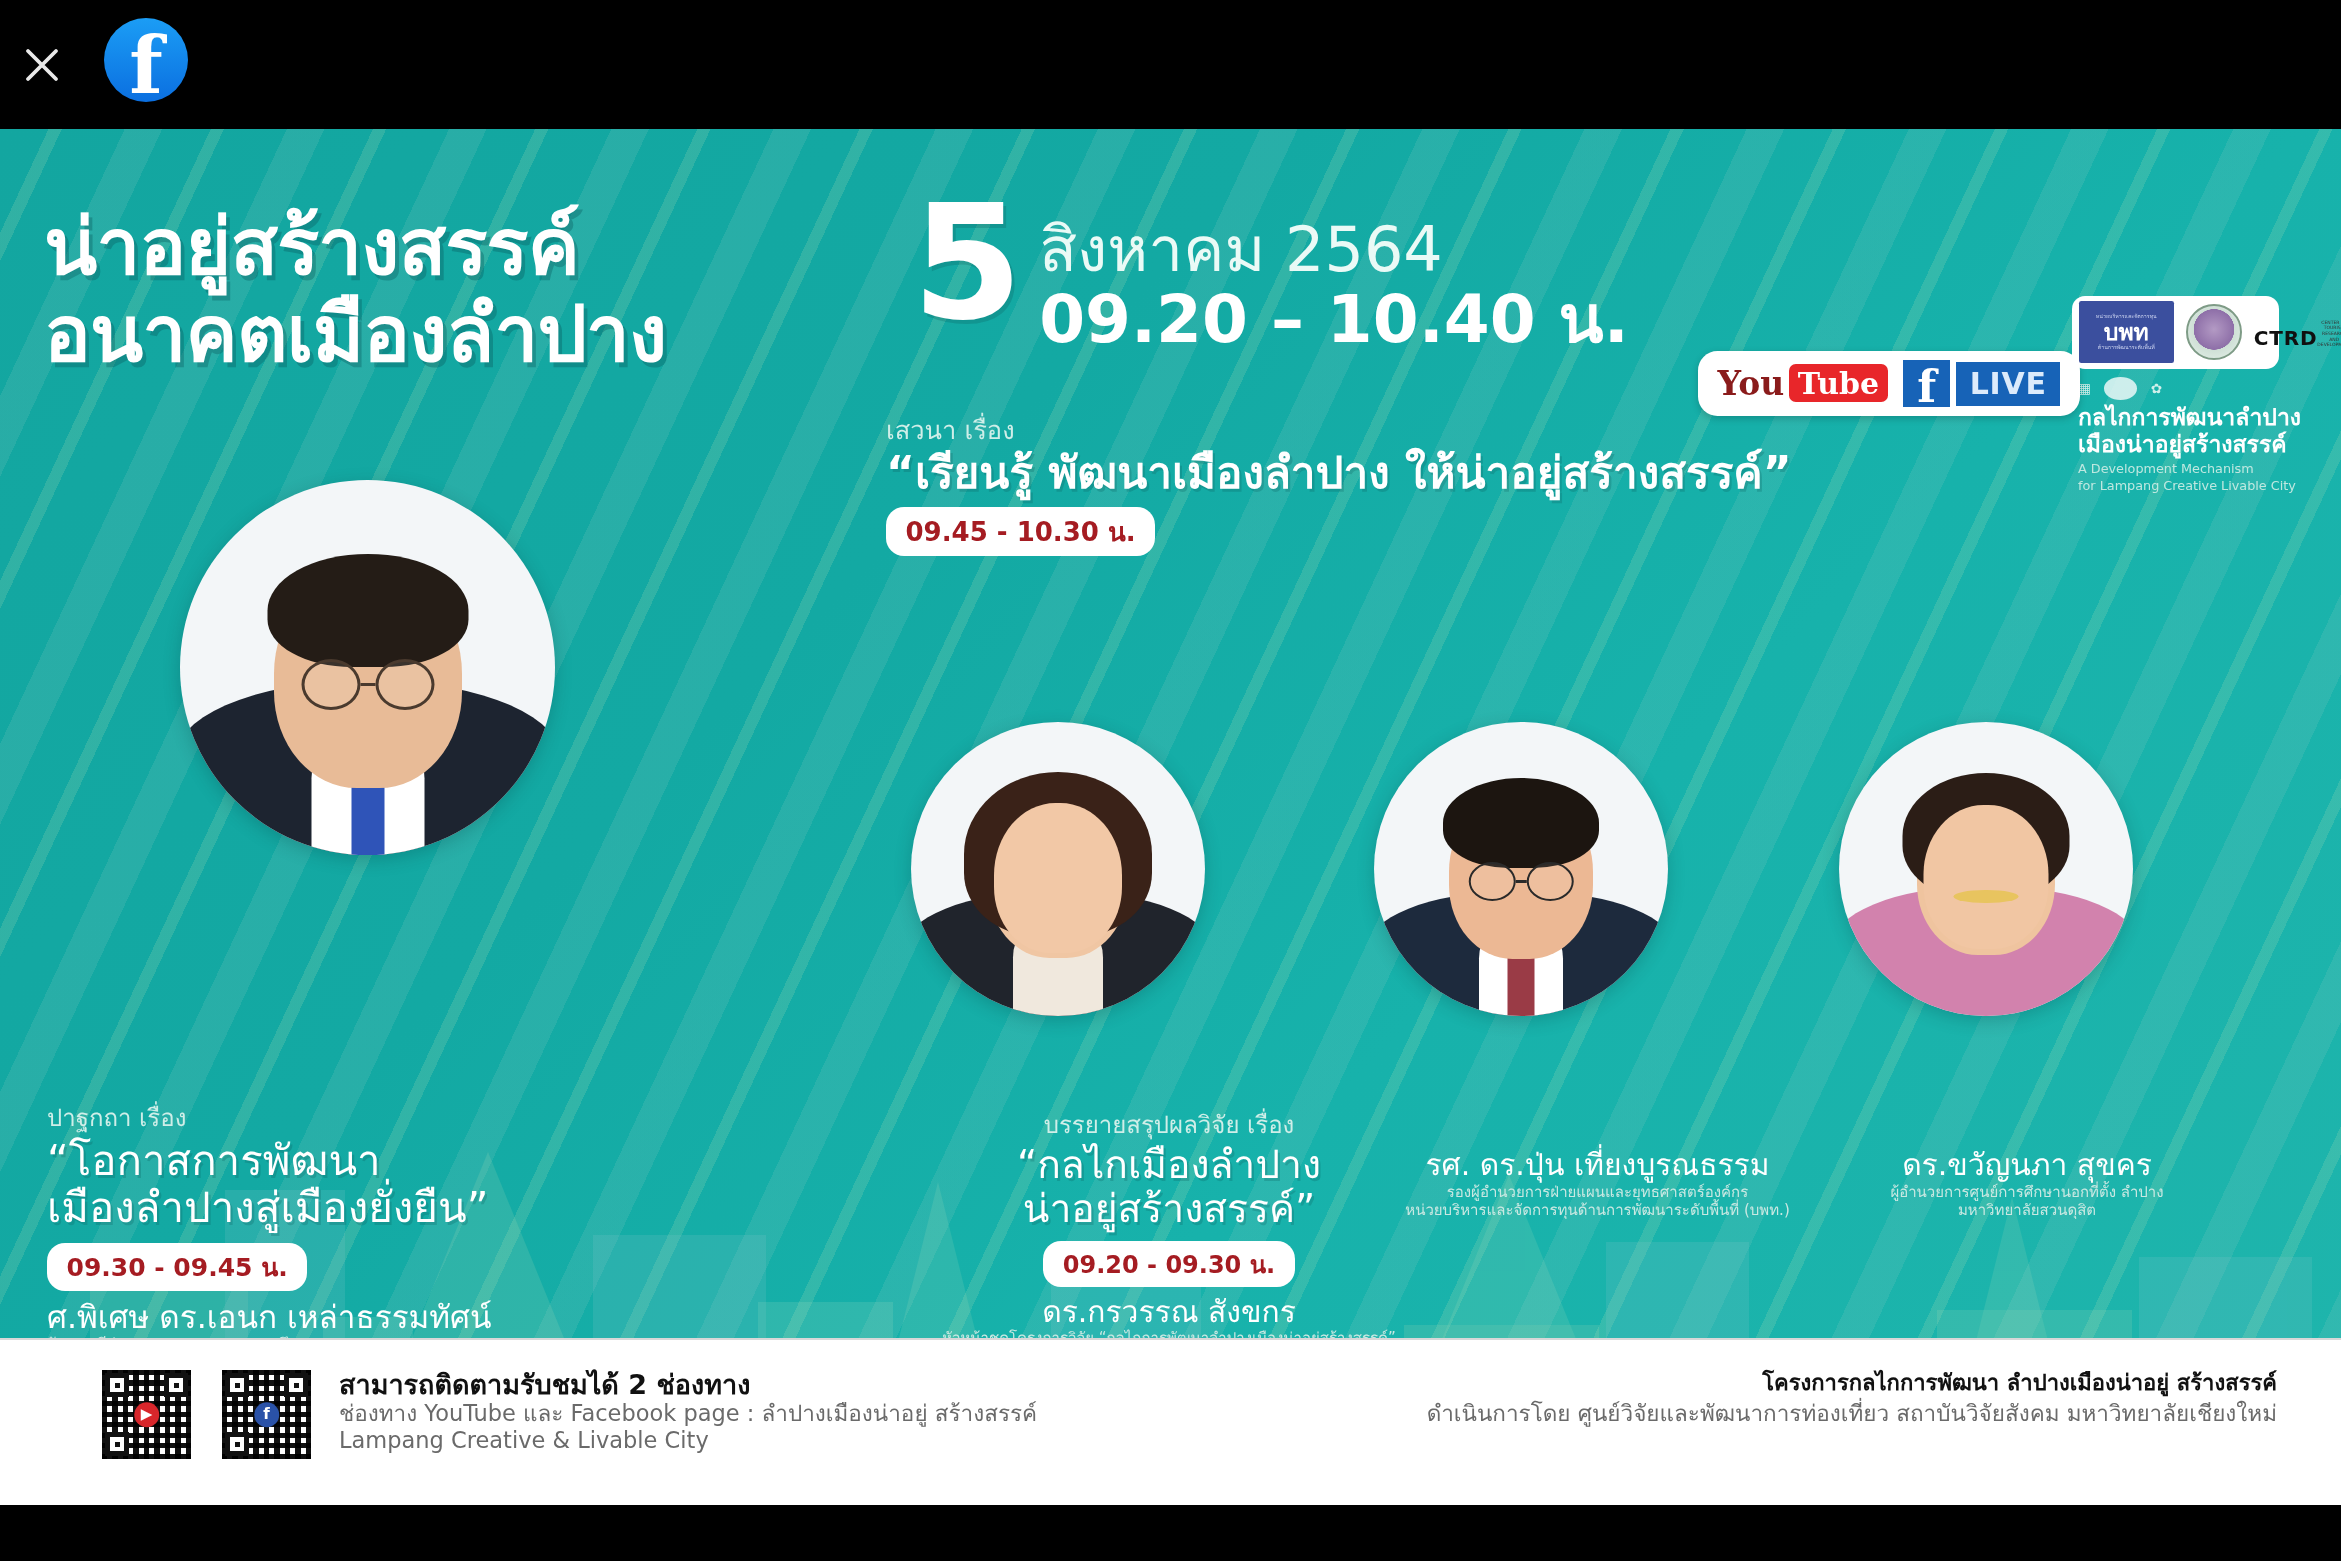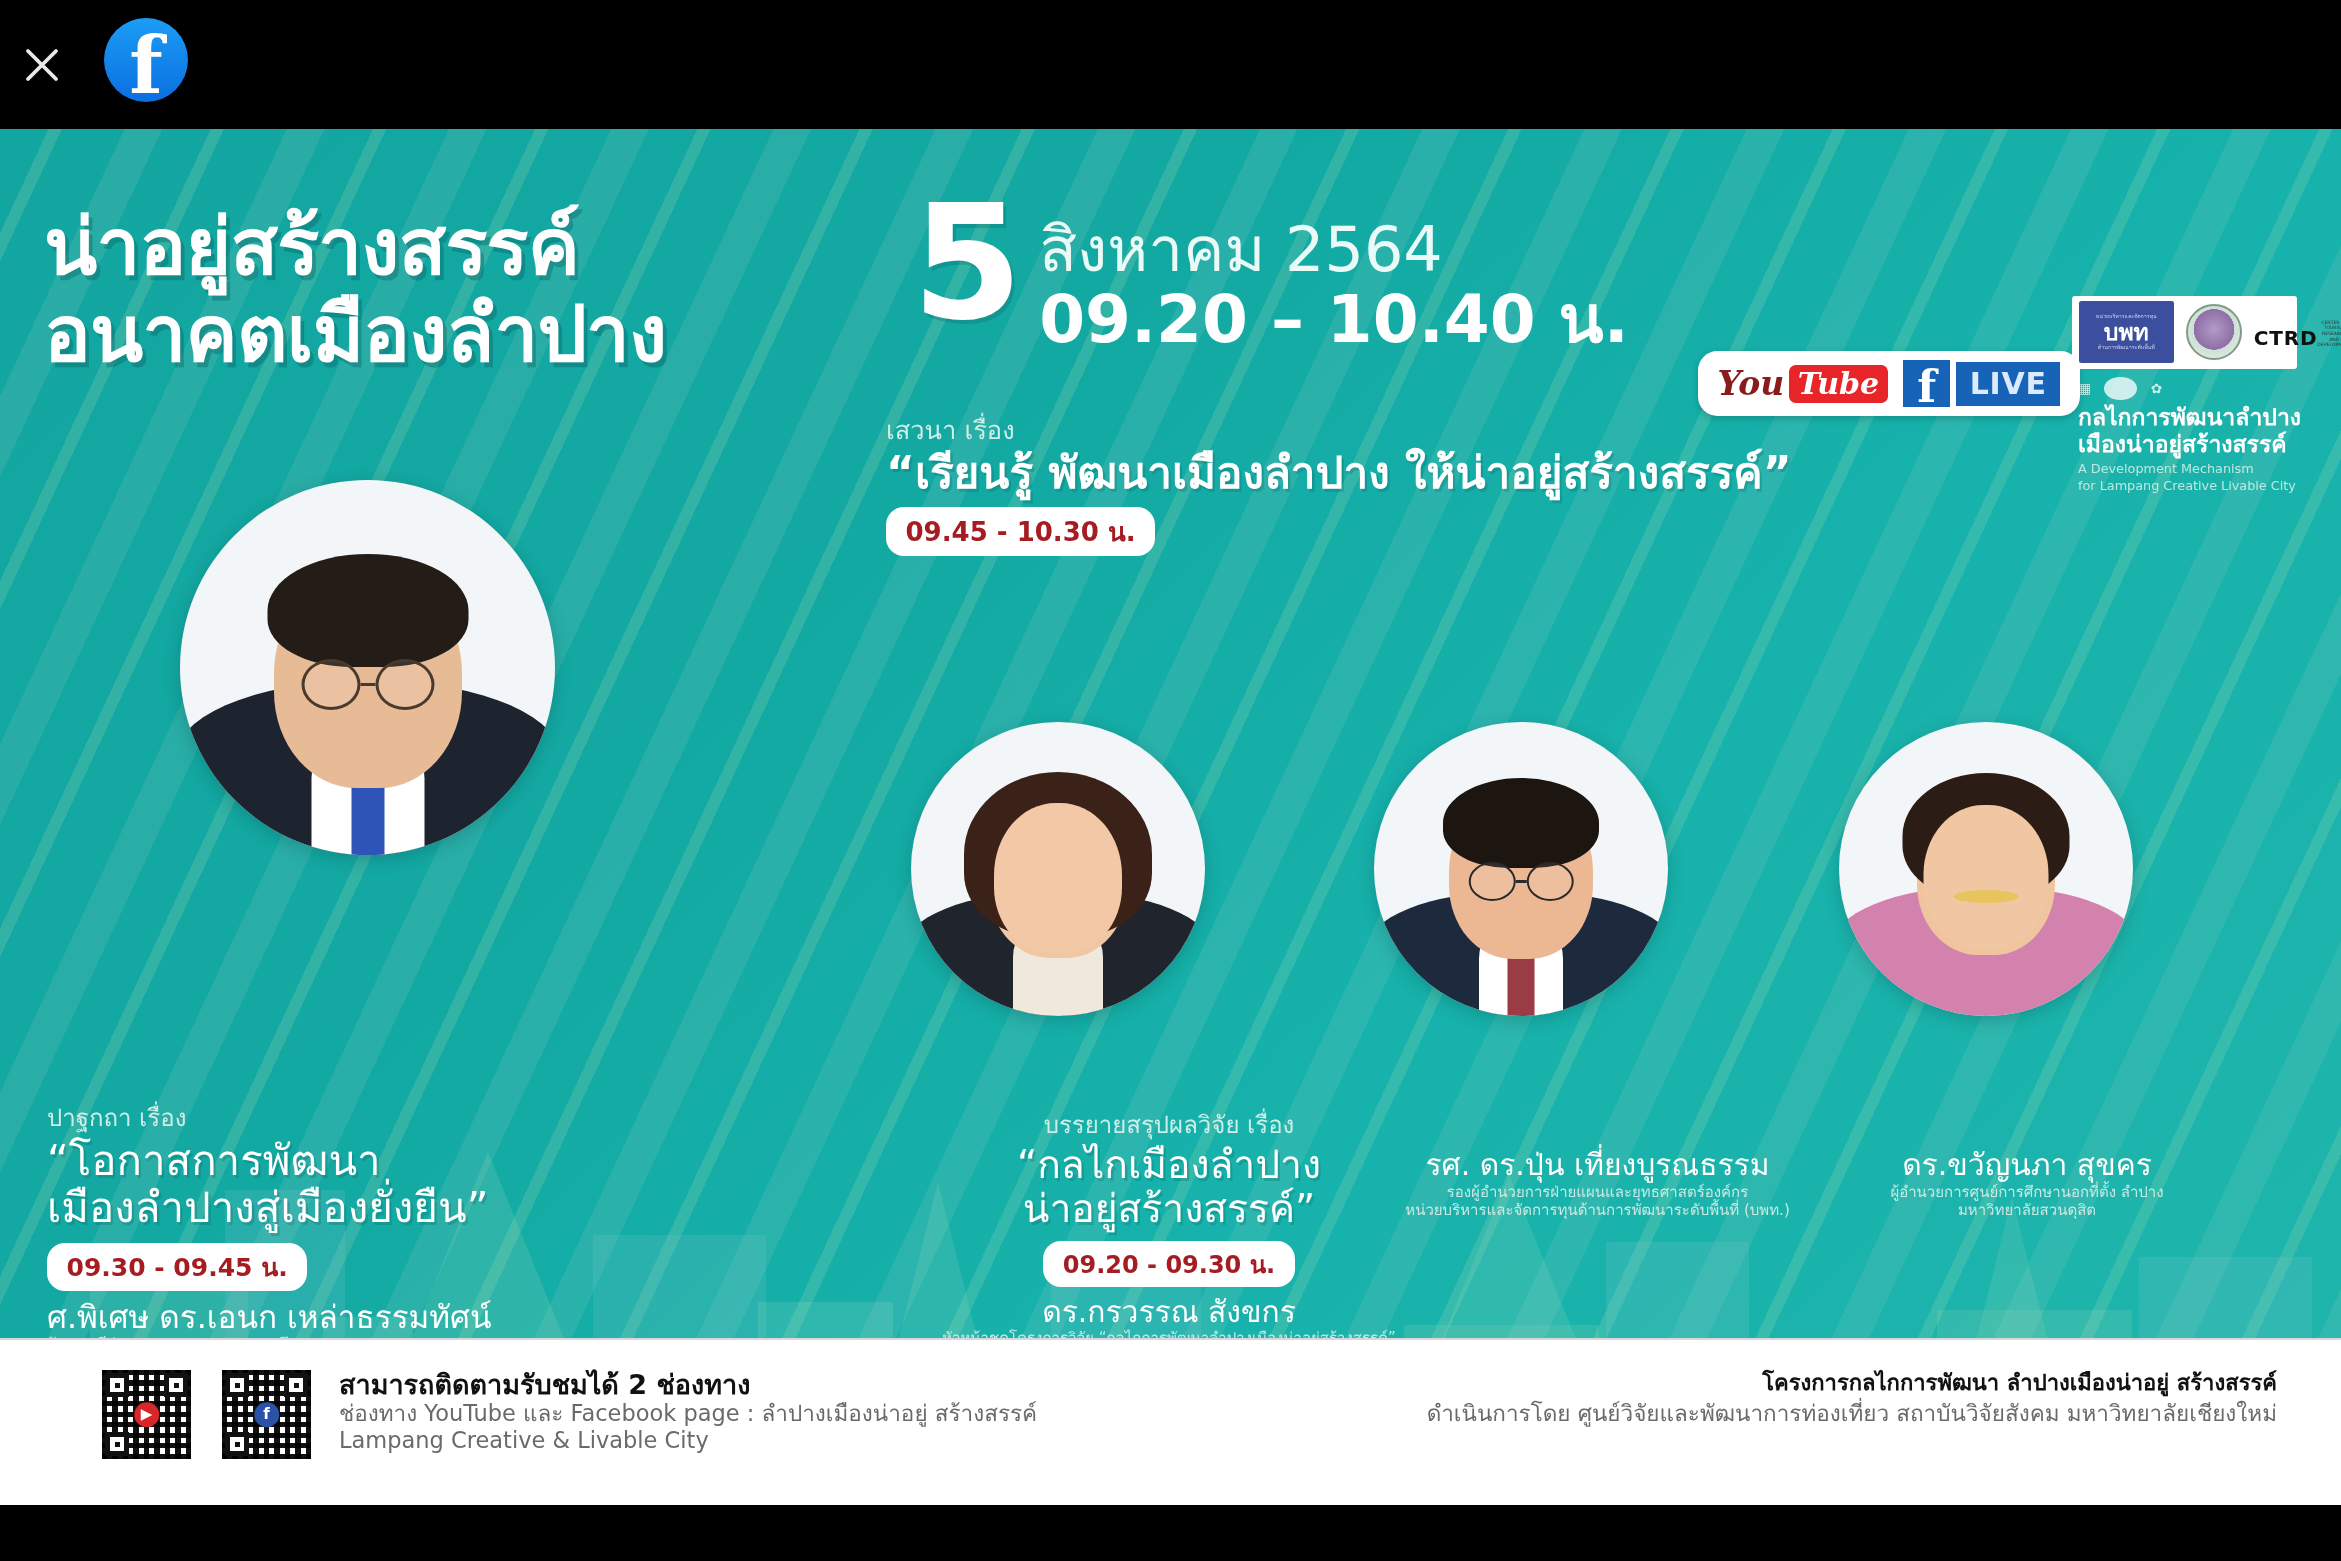--- a/index.html
+++ b/index.html
@@ -55,34 +55,34 @@
   .bigday { color:#fff; font-size:159px; font-weight:bold; line-height:.82;
             text-shadow:3px 3.8px 0 rgba(10,90,92,.25); margin-right:16.5px; }
   .dcol { padding-top:21px; }
   .dmonth { color:#eafaf6; font-size:62px; line-height:1.0; font-weight:400; }
   .dtime { color:#fff; font-size:66px; line-height:1.08; font-weight:bold; margin-top:3px; }
 
   
   .live-badge { position:absolute; left:1698px; top:222px; background:#fff; border-radius:19.5px;
                 padding:9px 19.5px; display:flex; align-items:center; gap:15px; z-index:14;
                 box-shadow:0 2.3px 7.5px rgba(0,0,0,.18); }
-  .yt { display:flex; align-items:center; gap:4.5px;font-style:italic; }
+  .yt { display:flex; align-items:flex-start; gap:4.5px; }
   .yt .you { color:#8a1b1b; font-size:33px; font-weight:bold; font-family:"DejaVu Serif","Liberation Serif",serif; }
   .yt .tube { background:#e8262a; color:#fff; font-size:30px; font-weight:bold; padding:1.5px 9px;
               border-radius:6.8px; font-family:"DejaVu Serif","Liberation Serif",serif; }
   .fbl { display:flex; align-items:center; gap:6px; }
   .fbl .fsq { width:47px; height:47px; background:#1763b7; display:flex; align-items:flex-end;
               justify-content:center; overflow:hidden; }
   .fbl .fsq span { color:#fff; font-size:44px; font-weight:bold; line-height:.92;
                    font-family:"DejaVu Serif","Liberation Serif",serif; }
   .fbl .livetag { background:#1763b7; color:#dcebfb; font-size:30px; font-weight:bold;
                   padding:4.5px 13.5px; letter-spacing:0.8px; }
 
   
-  .orgbar { position:absolute; left:2072px; top:167px; width:225px; background:#fff; border-radius:3px;
+  .orgbar { position:absolute; left:2072px; top:167px; width:207px; background:#fff; border-radius:13px;
             padding:5.3px 6.8px; display:flex; align-items:center; gap:12px; z-index:14; }
   .bpt { flex:0 0 auto; width:95px; height:62px; background:#3b4f9e; border-radius:2.3px;
          display:flex; flex-direction:column; align-items:center; justify-content:center; gap:1.5px; }
   .bpt .tiny { color:#cfd7f2; font-size:5.3px; line-height:1; }
   .bpt .main { color:#fff; font-size:23px; font-weight:bold; line-height:1; }
   .seal { flex:0 0 auto; width:56px; height:56px; border-radius:50%;
           background:radial-gradient(circle at 50% 45%, #b39ac4 0%, #8e6fa8 52%, #cfe0d6 53%, #e7f1ea 100%);
           border:2.3px solid #7e9b86; }
   .ctrd { flex:1 1 auto; display:flex; align-items:flex-end; }
   .ctrd .cc { color:#101010; font-size:20px; font-weight:bold; line-height:.92; letter-spacing:0.8px; }

